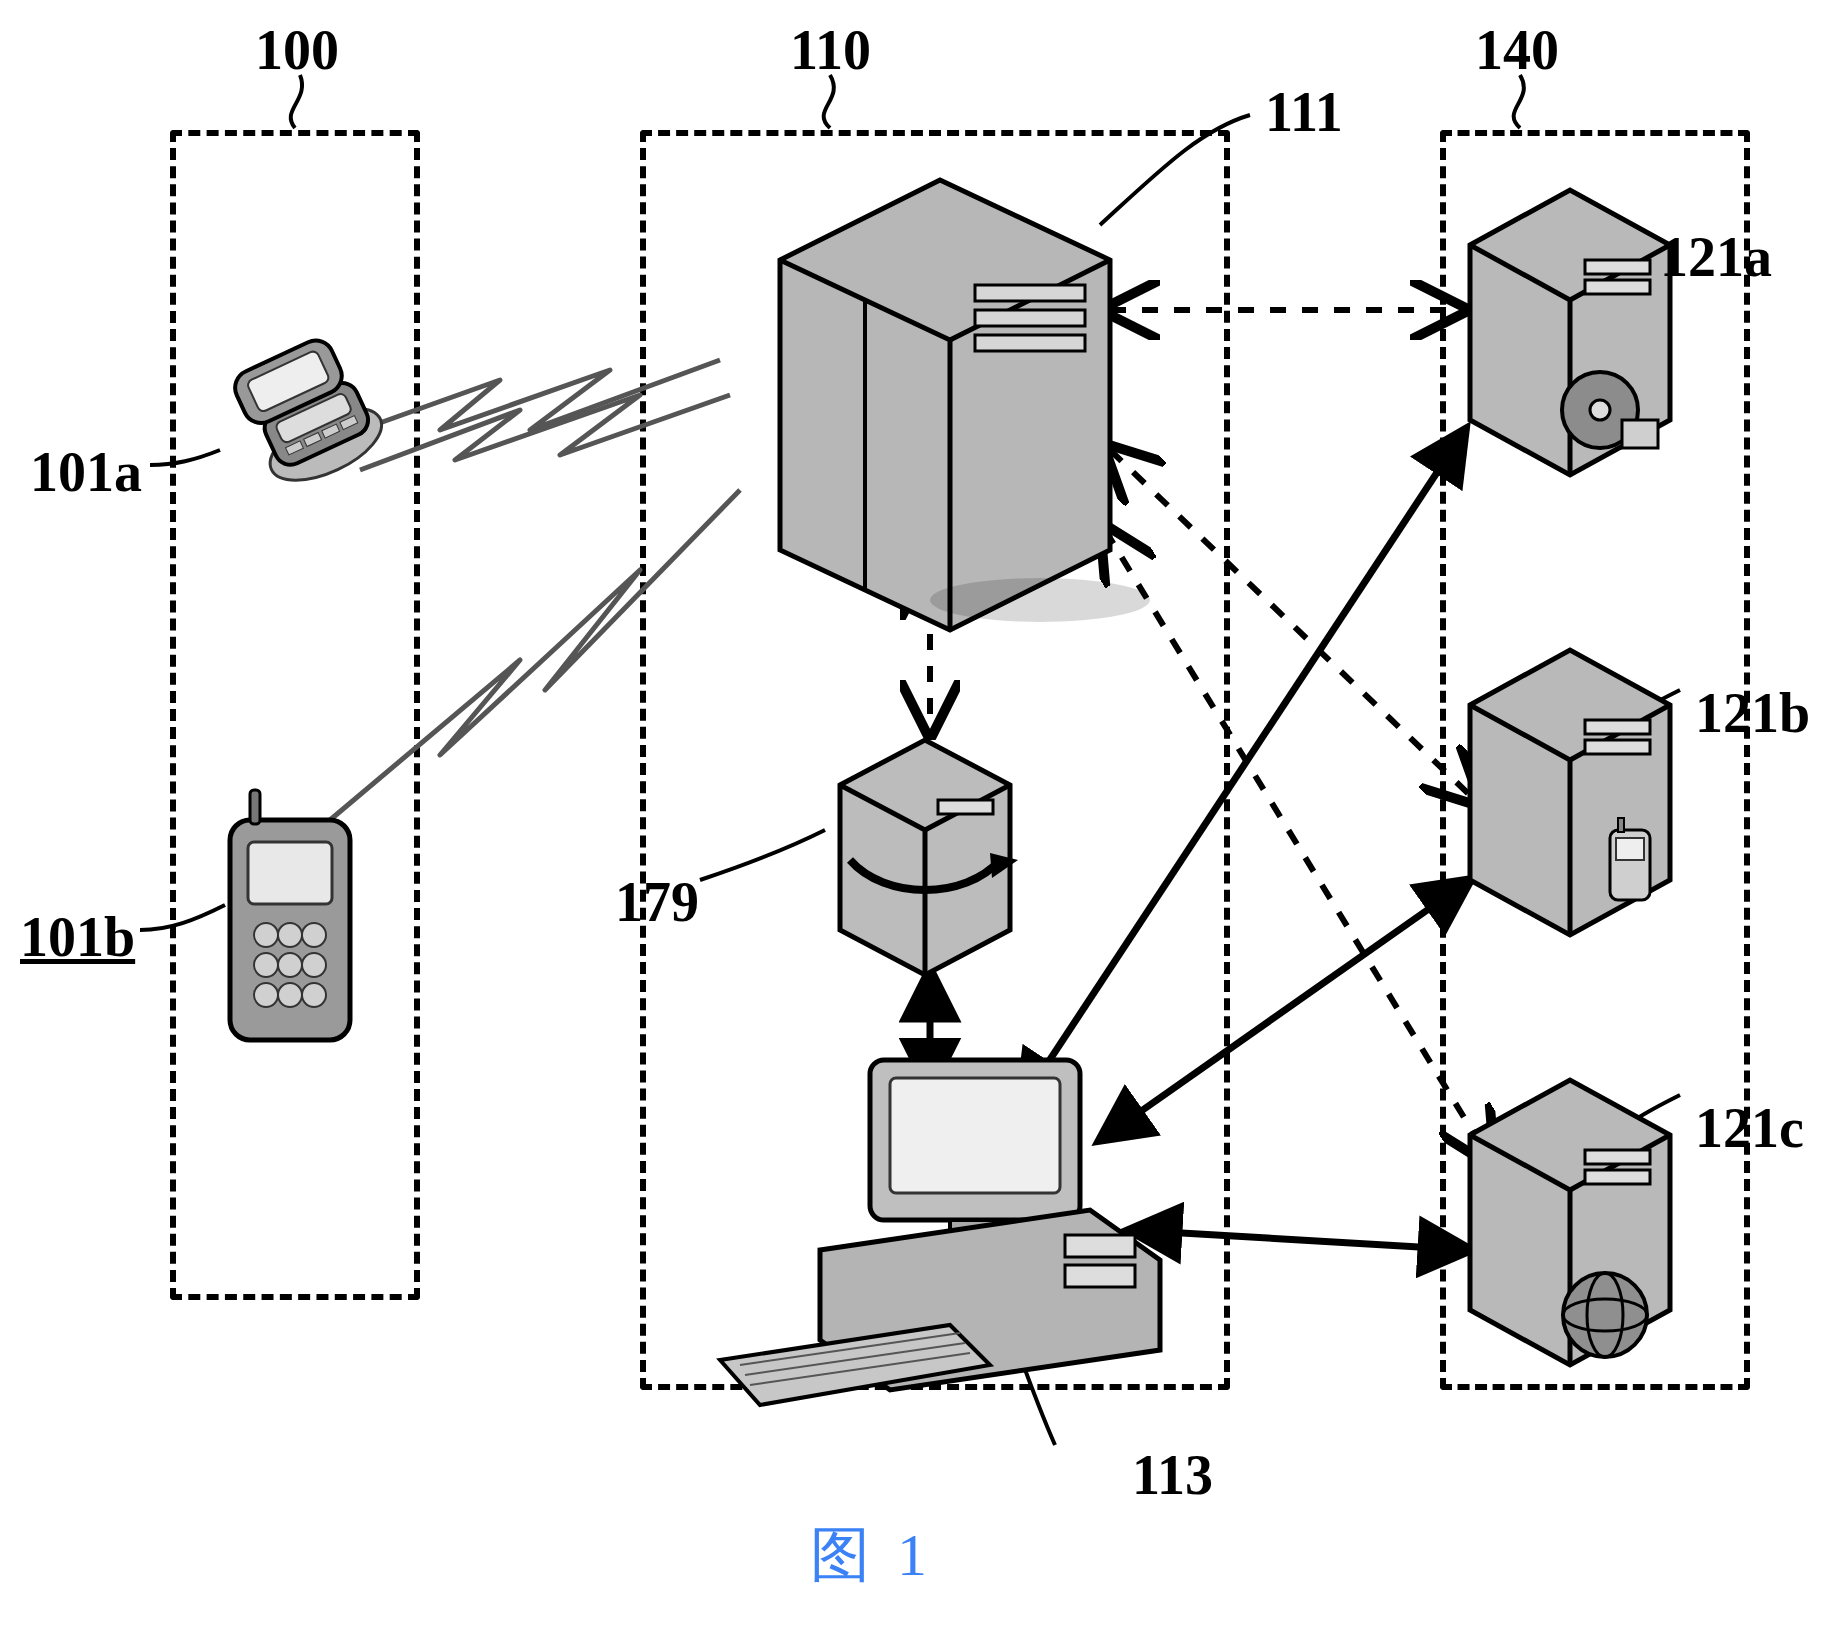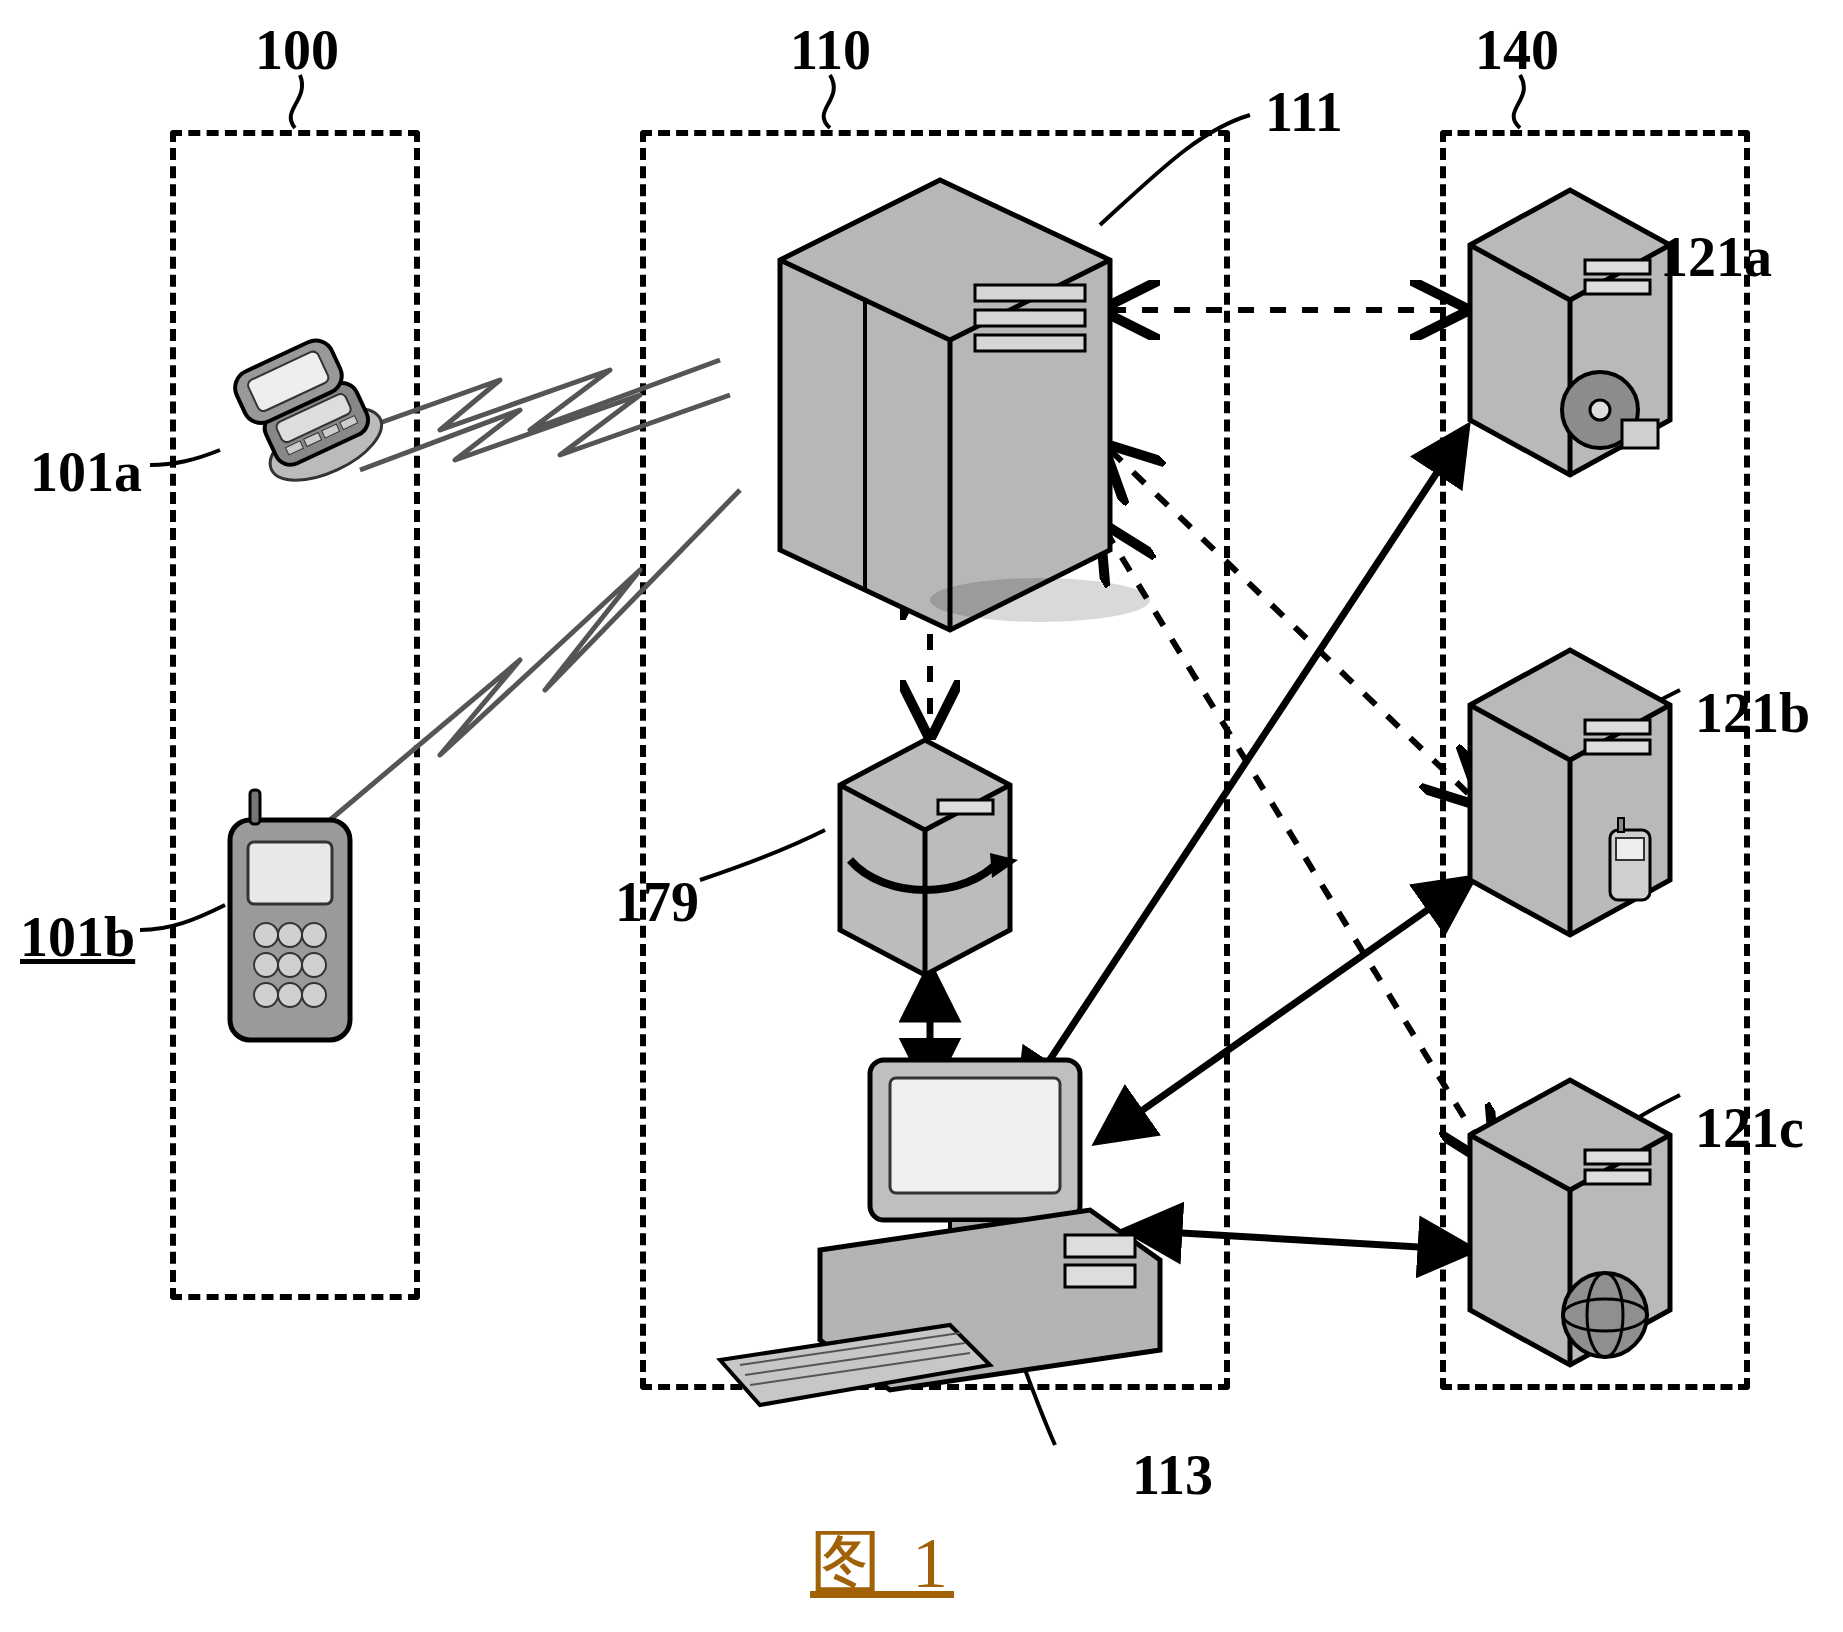--- a/index.html
+++ b/index.html
@@ -16,24 +16,23 @@
   }
   .ref-label {
     position: absolute;
     font-size: 56px;
     font-weight: 600;
     color: #000;
     white-space: nowrap;
   }
   .caption {
     position: absolute;
-    font-size: 72px;
-    color: #a16207;
+    font-size: 60px;
+    color: #3b82f6;
     letter-spacing: 6px;
-    text-decoration: underline;
   }
   .dashed-box {
     position: absolute;
     border: 6px dashed #000;
     border-radius: 4px;
     box-sizing: border-box;
   }
   svg.overlay {
     position: absolute;
     left: 0; top: 0;

